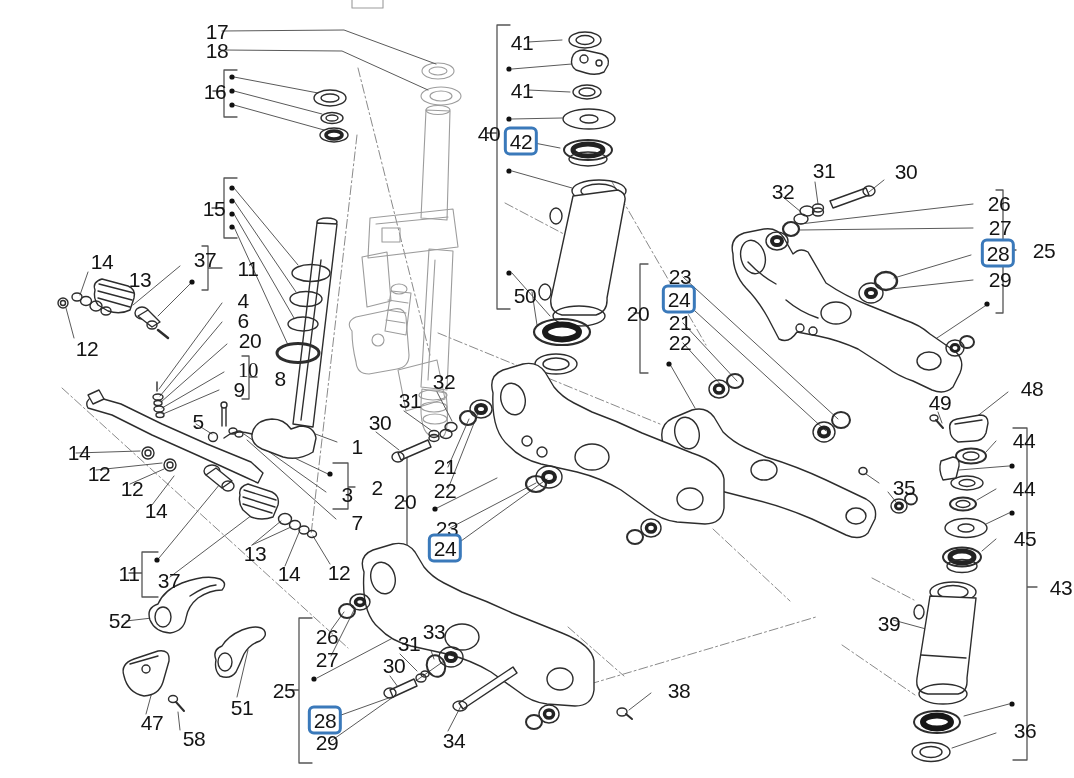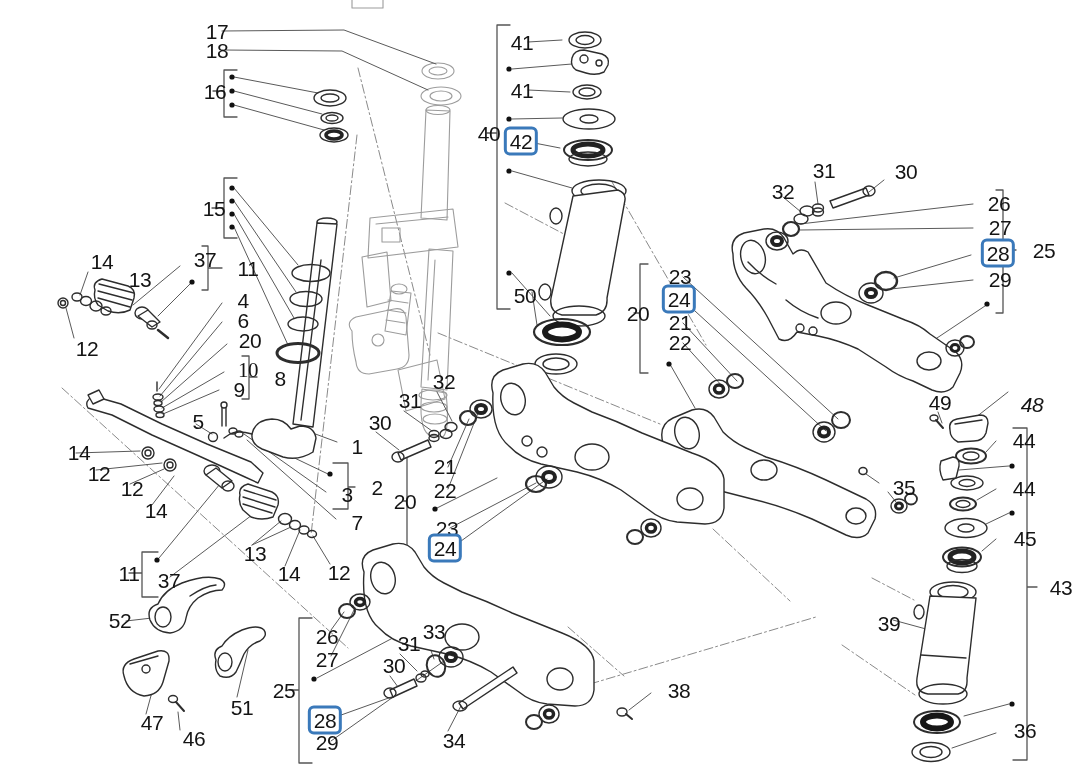--- a/index.html
+++ b/index.html
@@ -374,21 +374,21 @@
       <div class="part-label" style="left: 335px; top: 494px;">3</div>
       <div class="part-label" style="left: 345px; top: 522px;">7</div>
       <div class="part-label" style="left: 243px; top: 553px;">13</div>
       <div class="part-label" style="left: 277px; top: 573px;">14</div>
       <div class="part-label" style="left: 327px; top: 572px;">12</div>
       <div class="part-label" style="left: 117px; top: 573px;">11</div>
       <div class="part-label" style="left: 157px; top: 580px;">37</div>
       <div class="part-label" style="left: 108px; top: 620px;">52</div>
       <div class="part-label" style="left: 230px; top: 707px;">51</div>
       <div class="part-label" style="left: 140px; top: 722px;">47</div>
-      <div class="part-label" style="left: 182px; top: 738px;">46</div>
+      <div class="part-label" style="left: 182px; top: 738px;">58</div>
       <div class="part-label" style="left: 510px; top: 42px;">41</div>
       <div class="part-label" style="left: 510px; top: 90px;">41</div>
       <div class="part-label" style="left: 477px; top: 133px;">40</div>
       <div class="part-label boxed" style="left: 509px; top: 141px;">42</div>
       <div class="part-label" style="left: 513px; top: 295px;">50</div>
       <div class="part-label" style="left: 812px; top: 170px;">31</div>
       <div class="part-label" style="left: 894px; top: 171px;">30</div>
       <div class="part-label" style="left: 771px; top: 191px;">32</div>
       <div class="part-label" style="left: 987px; top: 203px;">26</div>
       <div class="part-label" style="left: 988px; top: 227px;">27</div>
@@ -401,21 +401,21 @@
       <div class="part-label" style="left: 668px; top: 322px;">21</div>
       <div class="part-label" style="left: 668px; top: 342px;">22</div>
       <div class="part-label" style="left: 432px; top: 381px;">32</div>
       <div class="part-label" style="left: 398px; top: 400px;">31</div>
       <div class="part-label" style="left: 368px; top: 422px;">30</div>
       <div class="part-label" style="left: 433px; top: 466px;">21</div>
       <div class="part-label" style="left: 433px; top: 490px;">22</div>
       <div class="part-label" style="left: 393px; top: 501px;">20</div>
       <div class="part-label" style="left: 435px; top: 528px;">23</div>
       <div class="part-label boxed" style="left: 433px; top: 548px;">24</div>
-      <div class="part-label" style="left: 1020px; top: 404px; font-style: italic;">48</div>
+      <div class="part-label" style="left: 1020px; top: 388px;">48</div>
       <div class="part-label" style="left: 928px; top: 402px;">49</div>
       <div class="part-label" style="left: 1012px; top: 440px;">44</div>
       <div class="part-label" style="left: 1012px; top: 488px;">44</div>
       <div class="part-label" style="left: 1013px; top: 538px;">45</div>
       <div class="part-label" style="left: 892px; top: 487px;">35</div>
       <div class="part-label" style="left: 1049px; top: 587px;">43</div>
       <div class="part-label" style="left: 877px; top: 623px;">39</div>
       <div class="part-label" style="left: 1013px; top: 730px;">36</div>
       <div class="part-label" style="left: 667px; top: 690px;">38</div>
       <div class="part-label" style="left: 315px; top: 636px;">26</div>

